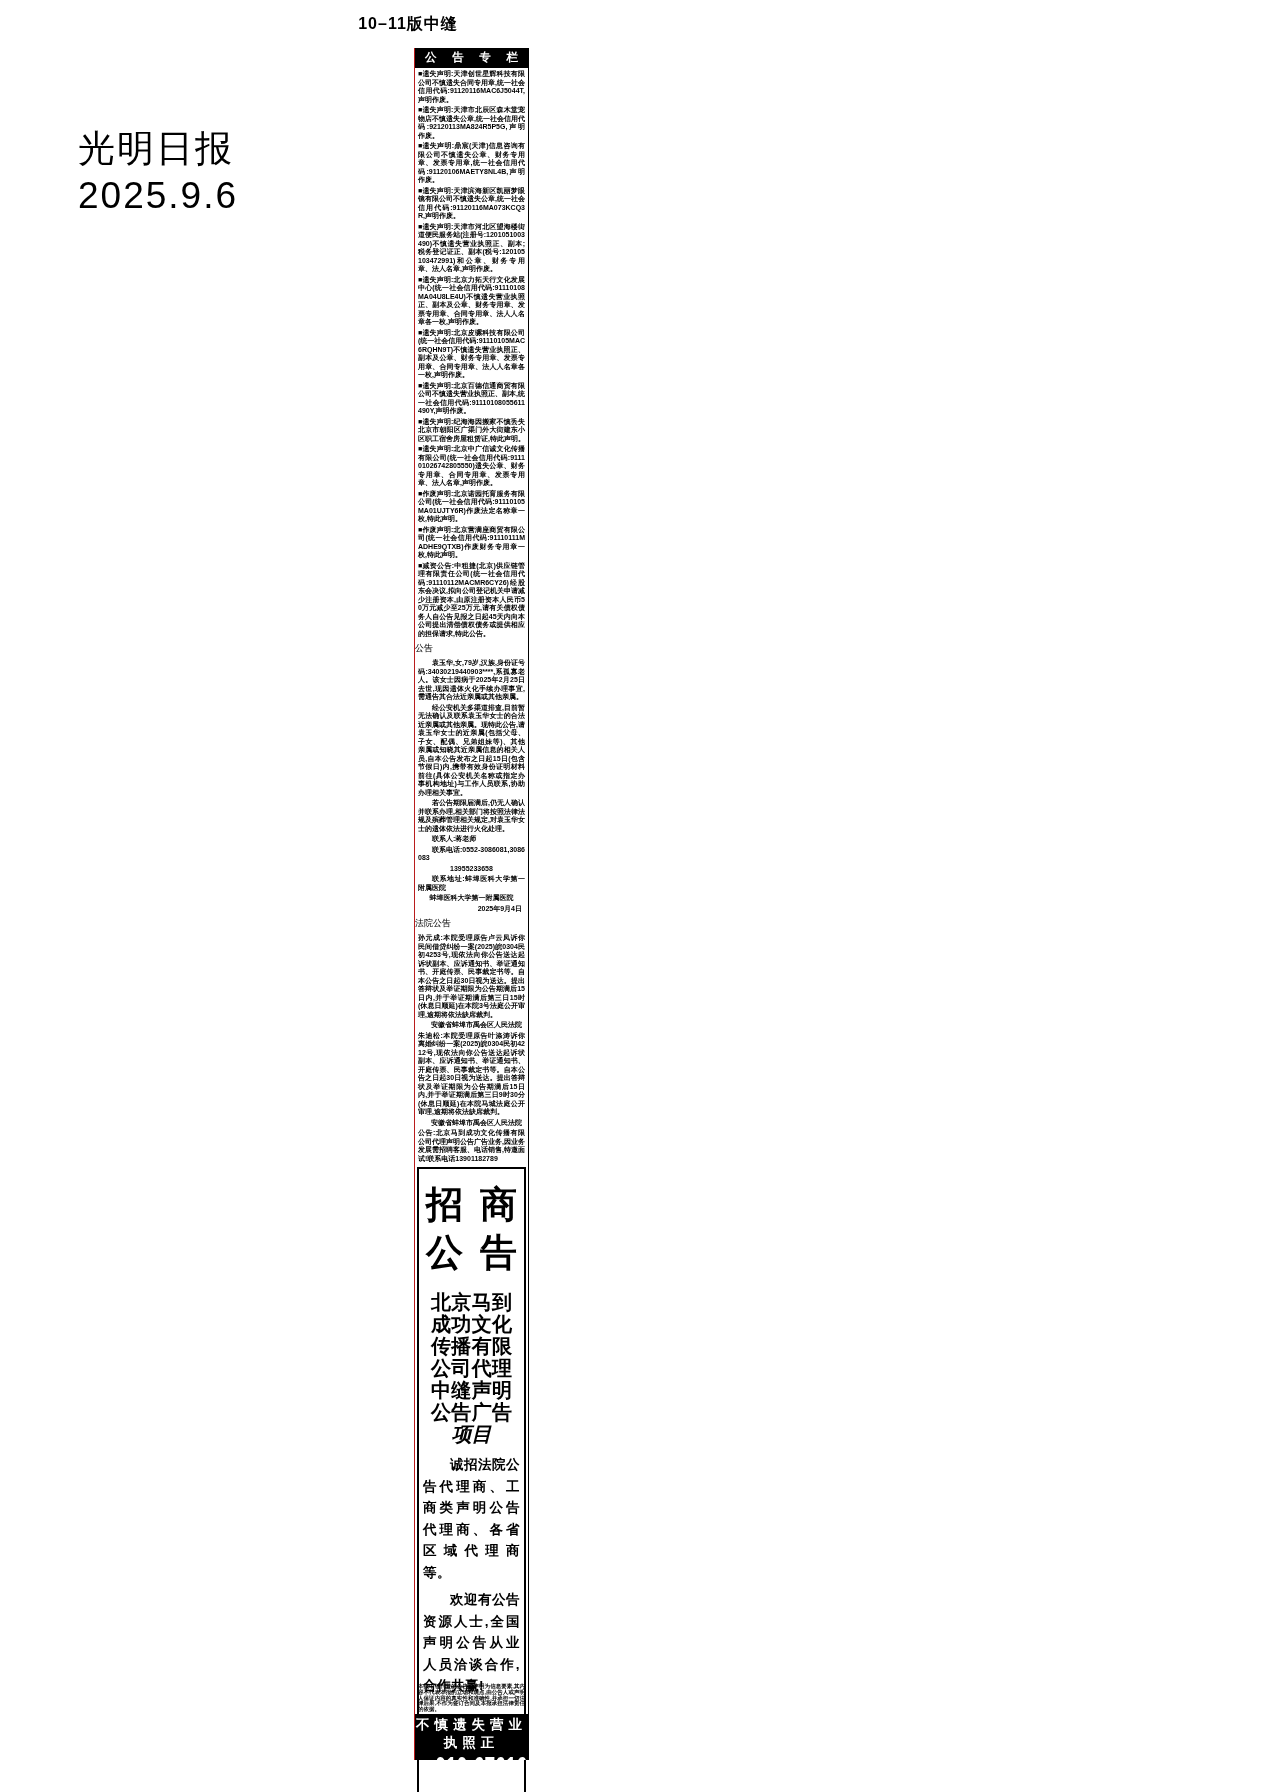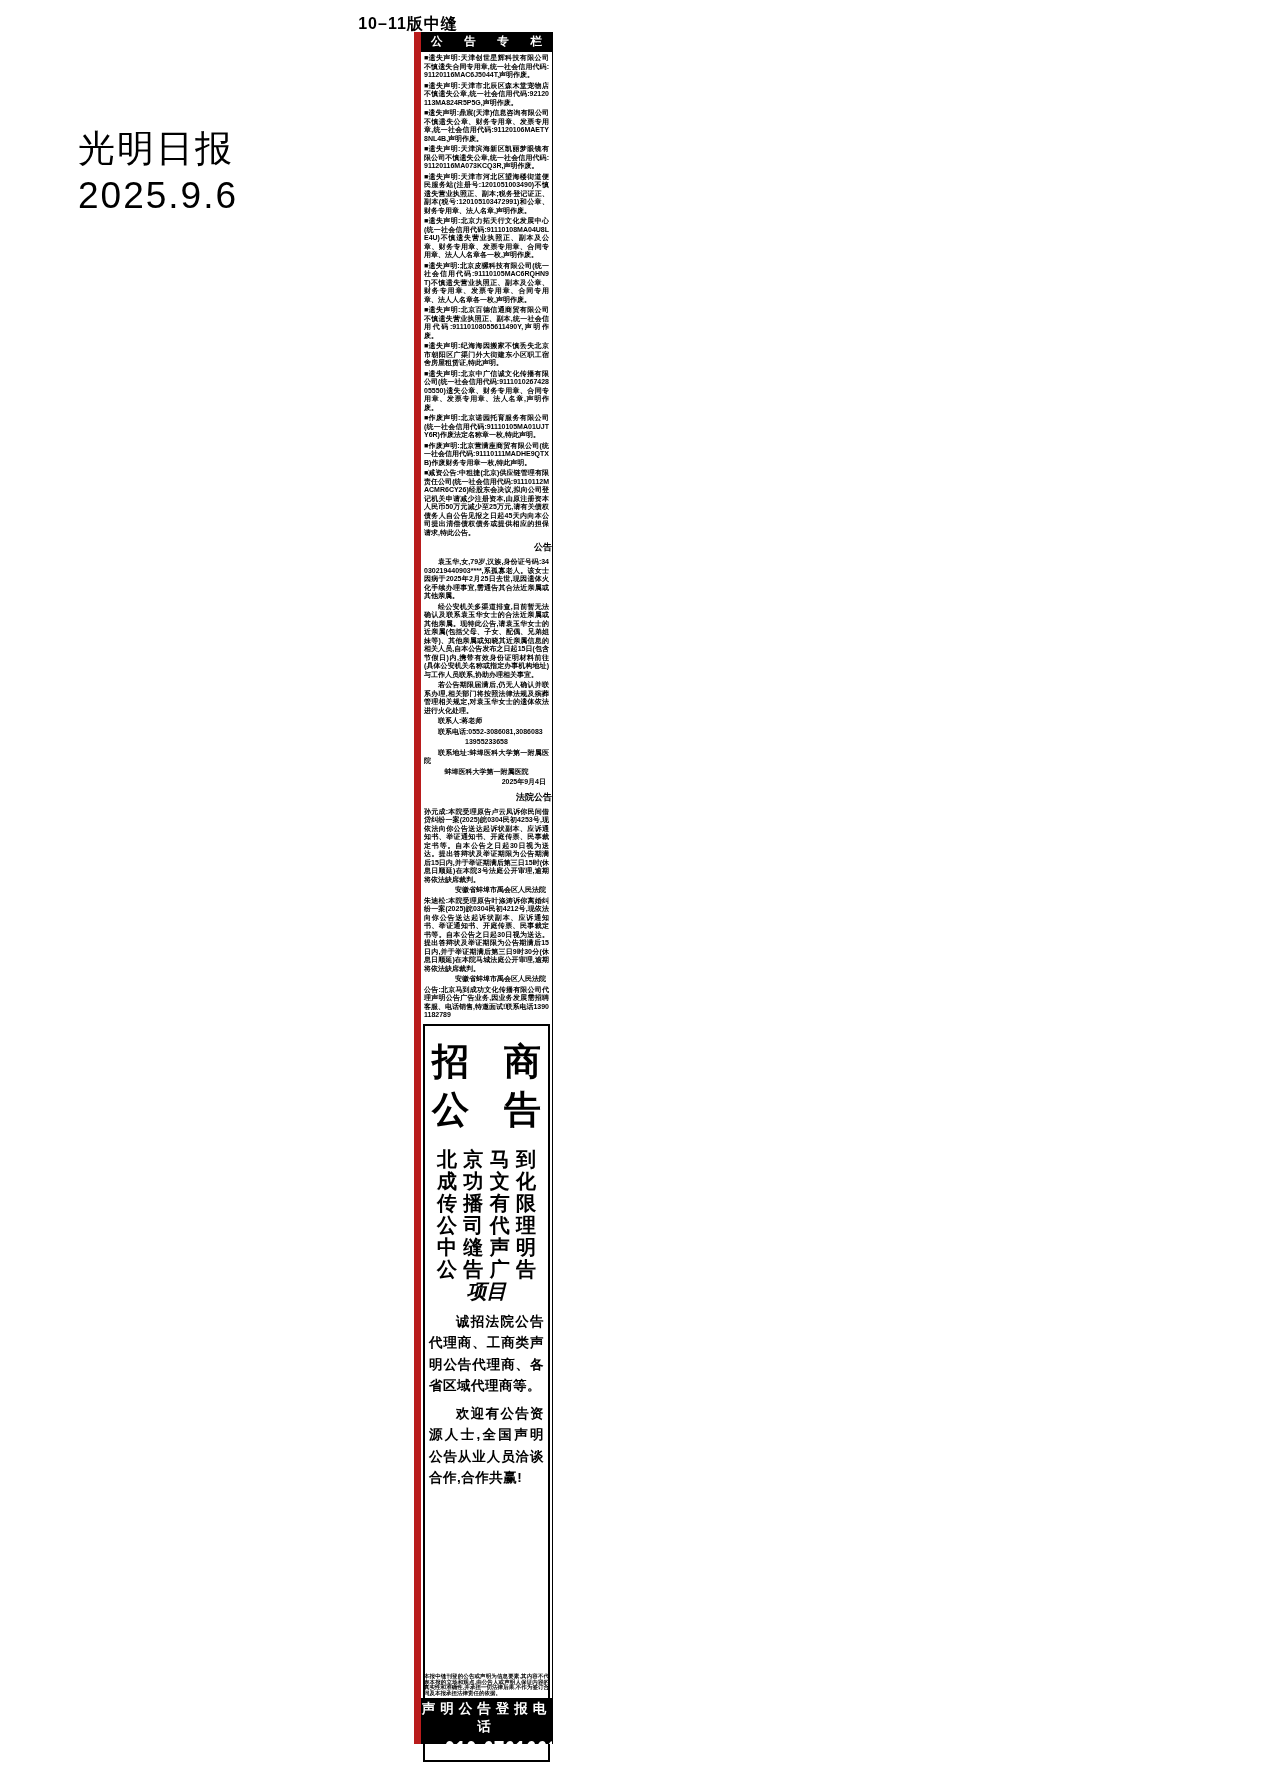--- a/index.html
+++ b/index.html
@@ -12,36 +12,36 @@
   }
   .top-label {
     position:absolute; top:14px; left:328px; width:160px;
     text-align:center; font-size:16px; font-weight:bold; letter-spacing:1px;
   }
   .masthead {
     position:absolute; top:125px; left:78px;
     font-size:37px; line-height:47px; letter-spacing:2px; font-weight:500;
   }
   .column {
-    position:absolute; top:32px; left:414px; width:139px; height:1712px;
-    border-left:7px solid #b91c1c; border-right:1px solid #000; background:#fff;
+    position:absolute; top:48px; left:414px; width:115px; height:1712px;
+    border-left:1px solid #b91c1c; border-right:1px solid #000; background:#fff;
   }
   .col-header {
     background:#000; color:#fff; font-weight:bold; font-size:11.5px;
     text-align:justify; text-align-last:justify; padding:2px 10px 3px;
   }
   .dense {
     padding:2px 3px 1px; font-size:7px; line-height:8.5px;
     text-align:justify; text-align-last:auto; word-break:break-all;
     font-weight:600; letter-spacing:0;
   }
   .dense p { margin:0 0 2px 0; }
   .dense p:last-child { margin-bottom:0; }
   .sec-heading {
-    font-size:9px; font-weight:bold; text-align:right; margin:3px 0 2px;
+    font-size:9px; font-weight:normal; text-align:left; margin:3px 0 2px;
   }
   .ind { text-indent:2em; }
   .ctr { text-align:center; text-align-last:center; text-indent:0; }
   .rgt { text-align:right; text-align-last:right; text-indent:0; padding-right:3px; }
   .bld { font-weight:bold; }
   .ad-box {
     margin:3px 2px 0; border:2px solid #000; height:738px;
     padding:12px 4px 6px; overflow:hidden;
   }
   .ad-title {
@@ -137,17 +137,17 @@
     <div class="ad-body">
       <p>诚招法院公告代理商、工商类声明公告代理商、各省区域代理商等。</p>
       <p>欢迎有公告资源人士,全国声明公告从业人员洽谈合作,合作共赢!</p>
     </div>
 
   </div>
 
   <div class="disclaimer">本报中缝刊登的公告或声明为信息要素,其内容不代表本报的立场和观点,由公告人或声明人保证内容的真实性和准确性,并承担一切法律后果,不作为签订合同及本报承担法律责任的依据。</div>
 
   <div class="footer-black">
-    <div class="banner-label">声明公告登报电话</div>
+    <div class="banner-label">不慎遗失营业执照正</div>
     <div class="banner-phone">010-67616666</div>
   </div>
 
 </div>
 
 </body></html>

